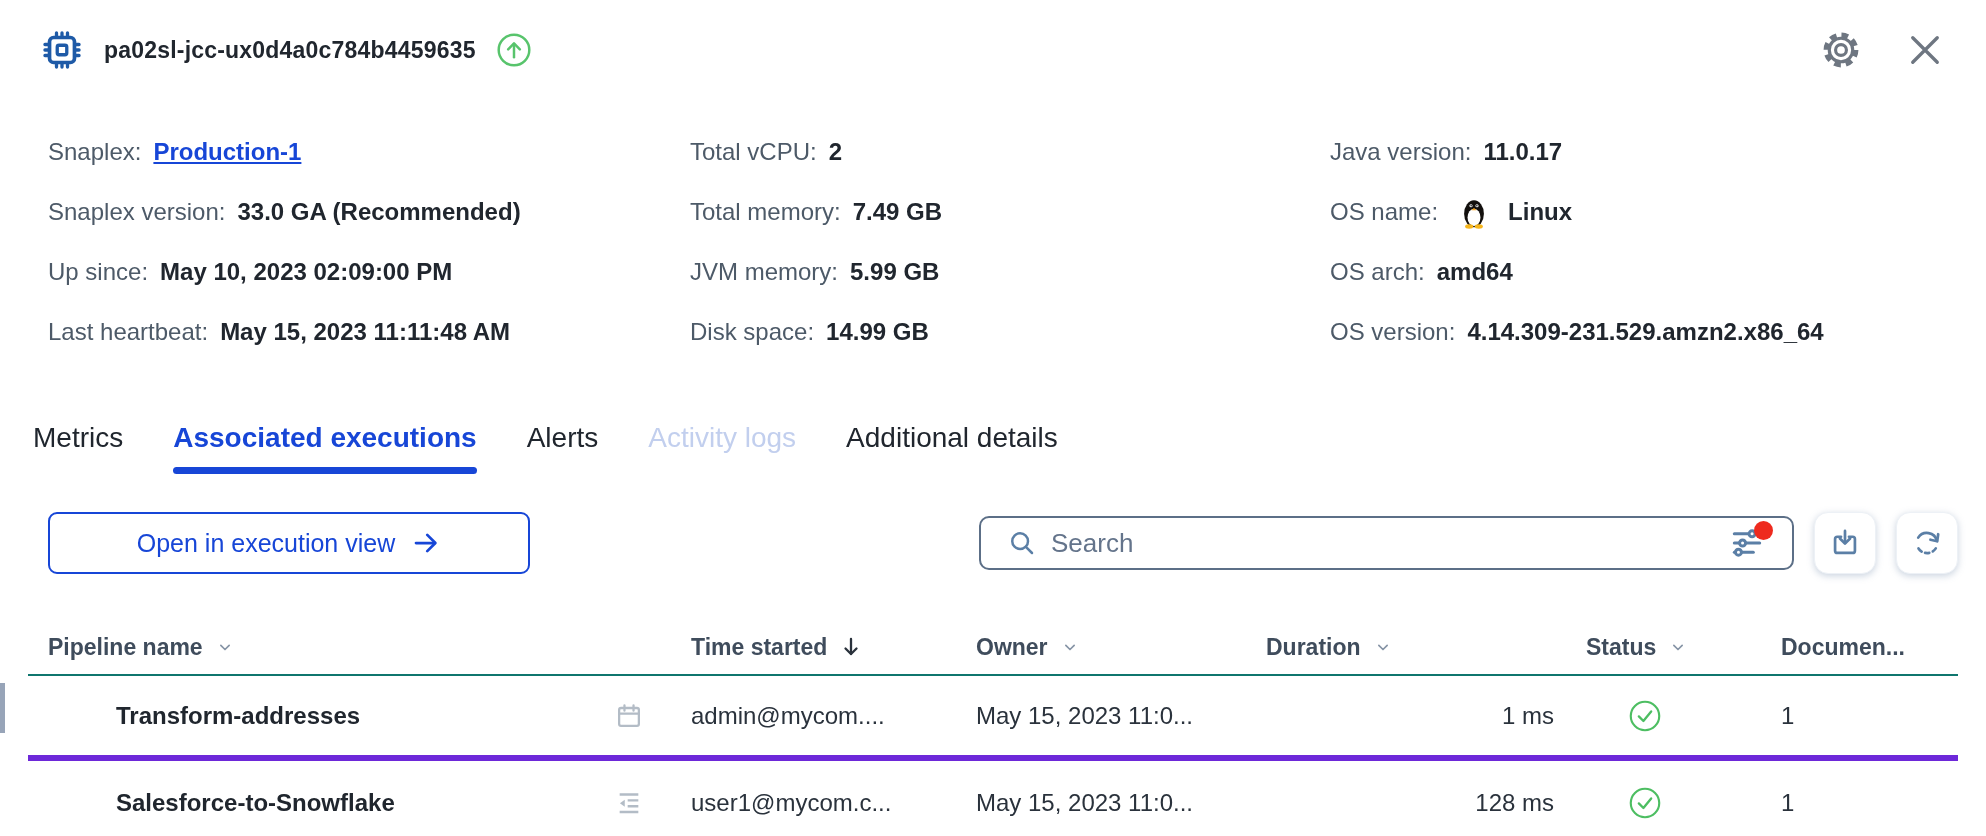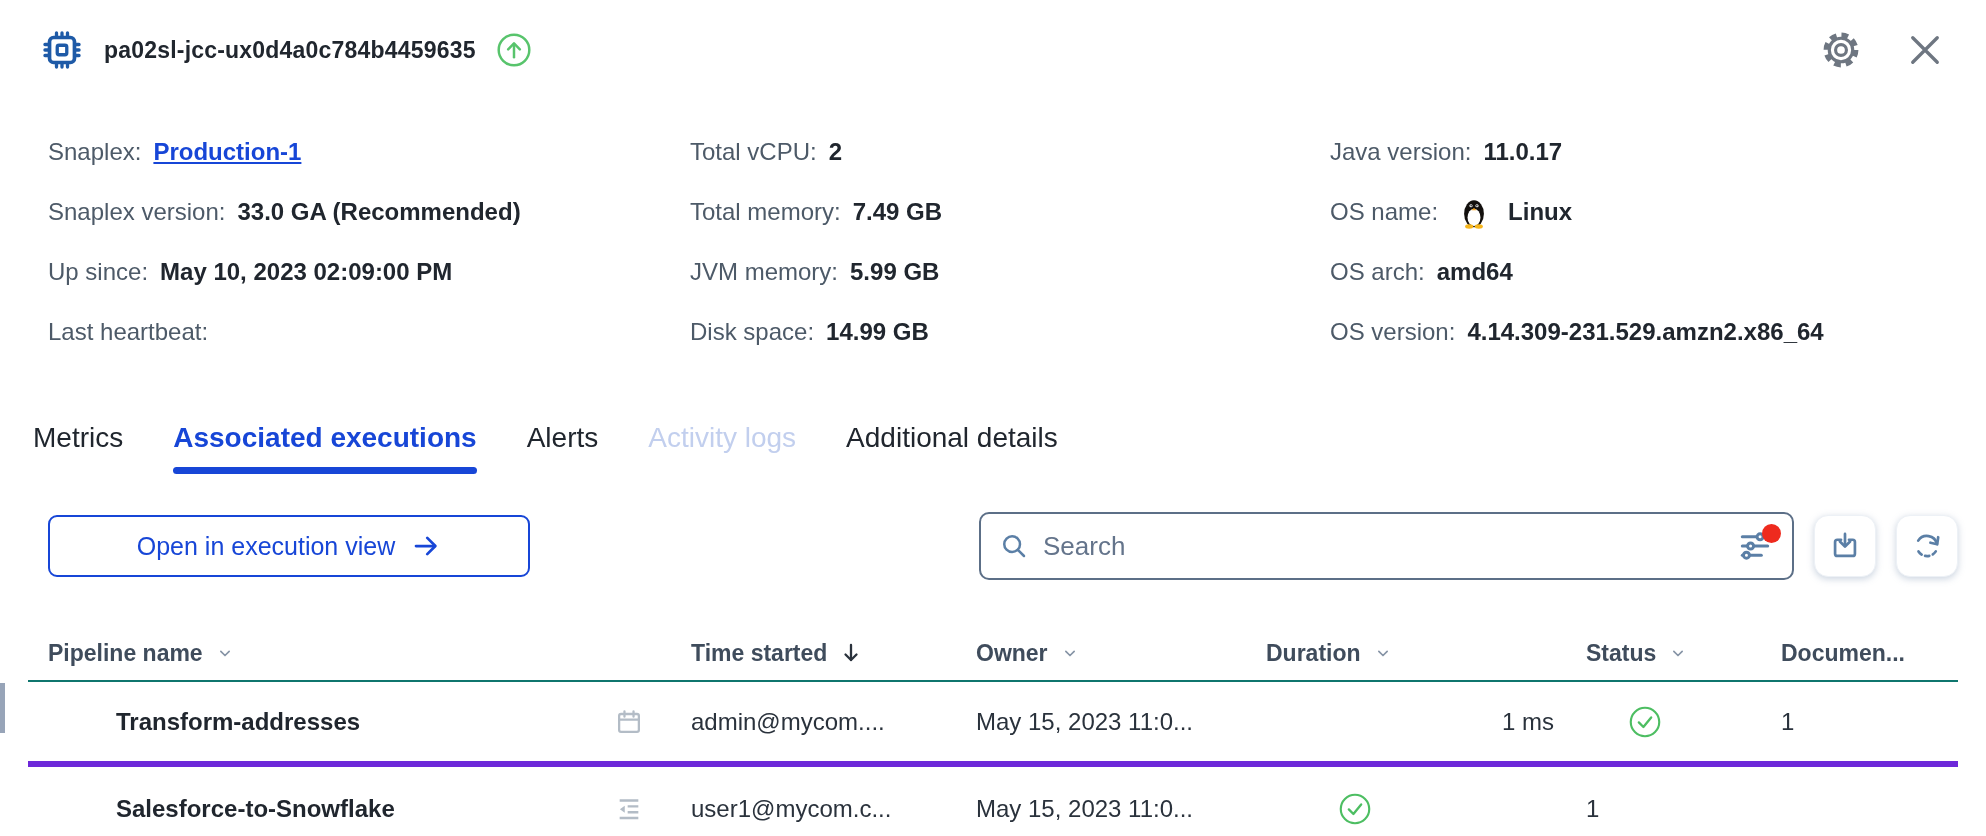--- a/index.html
+++ b/index.html
@@ -36,22 +36,22 @@
     background:#1746d7; border-radius:4px; }
   .tab.disabled { color:#c2cfee; cursor:default; }
 
   
   .toolbar { display:flex; align-items:center; margin:44px 28px 0 48px; }
   .open-btn { width:482px; height:62px; border:2px solid #1746d7; border-radius:9px; background:#fff;
     color:#1746d7; font-size:25px; font-family:inherit; display:flex; align-items:center; justify-content:center;
     gap:16px; cursor:pointer; }
   .open-btn svg { width:30px; height:30px; }
   .toolbar .sp { flex:1; }
-  .search { width:815px; height:68px; border:2px solid #5c6f87; border-radius:10px; display:flex;
-    align-items:center; padding:0 18px; background:#fff; }
+  .search { width:815px; height:54px; border:2px solid #5c6f87; border-radius:10px; display:flex;
+    align-items:center; padding:0 26px; background:#fff; }
   .search svg.mag { width:30px; height:30px; flex:0 0 auto; }
   .search input { flex:1; border:none; outline:none; font-size:26px; font-family:inherit;
     color:#2a323c; margin-left:14px; min-width:0; background:transparent; }
   .search input::placeholder { color:#64748b; }
   .filter-wrap { position:relative; width:38px; height:38px; flex:0 0 auto; cursor:pointer; }
   .filter-wrap svg { width:38px; height:38px; }
   .filter-dot { position:absolute; top:-3px; right:-7px; width:19px; height:19px; border-radius:50%;
     background:#ee2a1e; }
   .sq-btn { width:62px; height:62px; border-radius:14px; background:#fff; border:1px solid #edf1f6;
     box-shadow:0 2px 7px rgba(125,148,178,.40); display:flex; align-items:center; justify-content:center;
@@ -121,20 +121,21 @@
     <div class="irow">
       <span class="lbl">Snaplex version:</span>
       <span class="val">33.0 GA (Recommended)</span>
     </div>
     <div class="irow">
       <span class="lbl">Up since:</span>
       <span class="val">May 10, 2023 02:09:00 PM</span>
     </div>
     <div class="irow">
       <span class="lbl">Last heartbeat:</span>
+      <span class="val">May 15, 2023 11:11:48 AM</span>
     </div>
   </div>
   <div class="col2">
     <div class="irow">
       <span class="lbl">Total vCPU:</span>
       <span class="val">2</span>
     </div>
     <div class="irow">
       <span class="lbl">Total memory:</span>
       <span class="val">7.49 GB</span>
@@ -296,20 +297,21 @@
   <div class="trow drow last">
     <div class="cell-pipeline">Salesforce-to-Snowflake</div>
     <div class="cell-icon">
       <svg viewBox="0 0 24 24" fill="none" stroke="#b3bcc6" stroke-width="1.8">
         <path d="M5 5.6h14M11 10h8M11 14.4h8M5 18.8h14"></path>
         <polygon points="5.2,12.2 8.8,9.6 8.8,14.8" fill="#b3bcc6" stroke="none"></polygon>
       </svg>
     </div>
     <div class="cell-owner">user1@mycom.c...</div>
     <div class="cell-time">May 15, 2023 11:0...</div>
+    <div class="cell-duration">128 ms</div>
     <div class="cell-status">
       <svg viewBox="0 0 32 32" fill="none" stroke="#4dbe62">
         <circle cx="16" cy="16" r="13.4" stroke-width="2"></circle>
         <path d="m10.2 16.4 4.3 4.3 7.3-9" stroke-width="2.2" stroke-linecap="round" stroke-linejoin="round"></path>
       </svg>
     </div>
     <div class="cell-docs">1</div>
   </div>
 </div>
 

